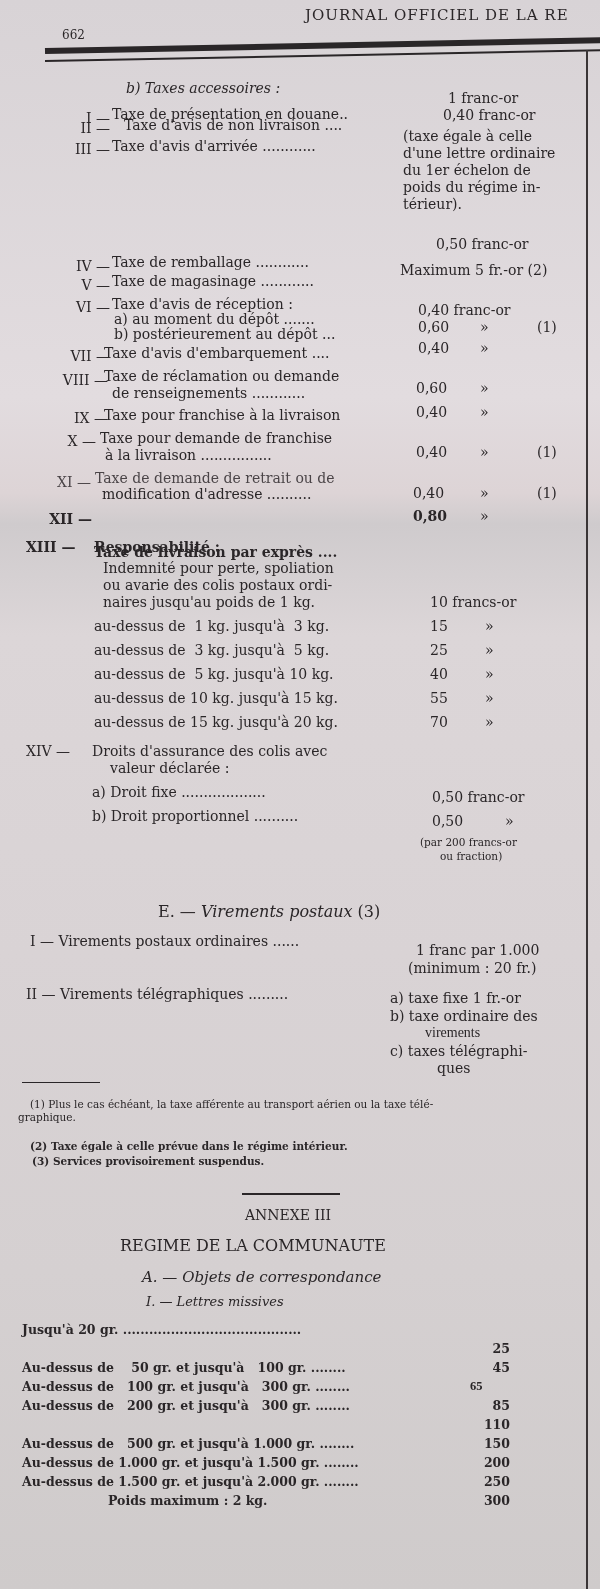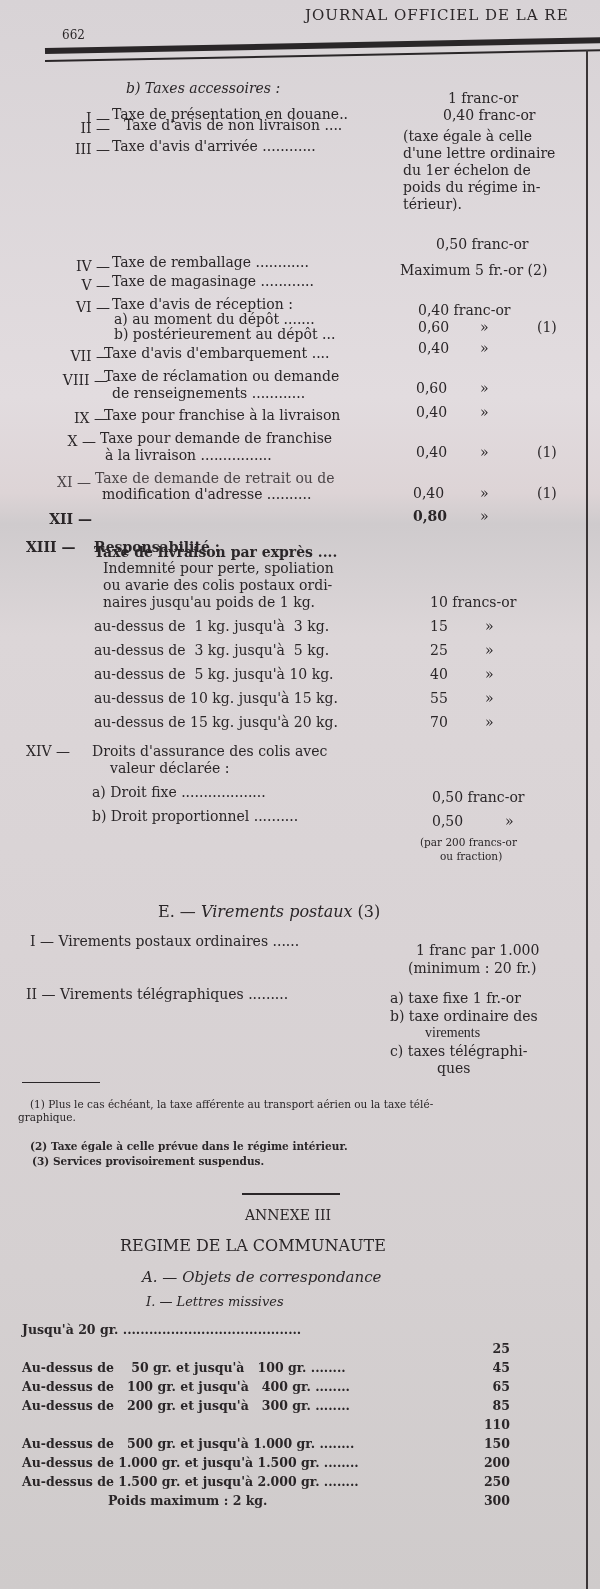--- a/index.html
+++ b/index.html
@@ -171,22 +171,22 @@
   <div class="abs it" style="left:142px;top:1268px;font-size:15px;">A. — Objets de correspondance</div>
   <div class="abs it" style="left:146px;top:1294px;font-size:13px;">I. — Lettres missives</div>
 
   <div class="abs s b" style="left:22px;top:1322px;white-space:pre;">Jusqu'à 20 gr. .........................................</div>
 
   <div class="abs s b" style="left:470px;top:1341px;width:40px;text-align:right;">25</div>
 
   <div class="abs s b" style="left:22px;top:1360px;white-space:pre;">Au-dessus de    50 gr. et jusqu'à   100 gr. ........</div>
   <div class="abs s b" style="left:470px;top:1360px;width:40px;text-align:right;">45</div>
 
-  <div class="abs s b" style="left:22px;top:1379px;white-space:pre;">Au-dessus de   100 gr. et jusqu'à   400 gr. ........</div>
-  <div class="abs s b" style="left:470px;top:1379px;width:40px;text-align:right;">65</div>
+  <div class="abs s b" style="left:22px;top:1379px;white-space:pre;">Au-dessus de   100 gr. et jusqu'à   300 gr. ........</div>
+  <div class="abs s b" style="left:470px;top:1379px;width:40px;font-family:Liberation Serif, serif;">65</div>
 
   <div class="abs s b" style="left:22px;top:1398px;white-space:pre;">Au-dessus de   200 gr. et jusqu'à   300 gr. ........</div>
   <div class="abs s b" style="left:470px;top:1398px;width:40px;text-align:right;">85</div>
 
   <div class="abs s b" style="left:470px;top:1417px;width:40px;text-align:right;">110</div>
 
   <div class="abs s b" style="left:22px;top:1436px;white-space:pre;">Au-dessus de   500 gr. et jusqu'à 1.000 gr. ........</div>
   <div class="abs s b" style="left:470px;top:1436px;width:40px;text-align:right;">150</div>
 
   <div class="abs s b" style="left:22px;top:1455px;white-space:pre;">Au-dessus de 1.000 gr. et jusqu'à 1.500 gr. ........</div>

